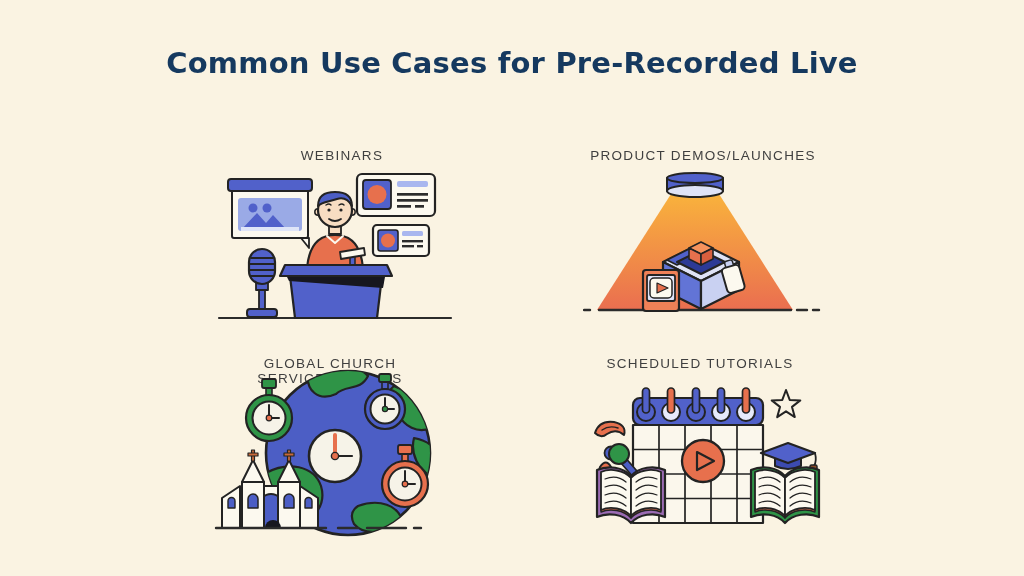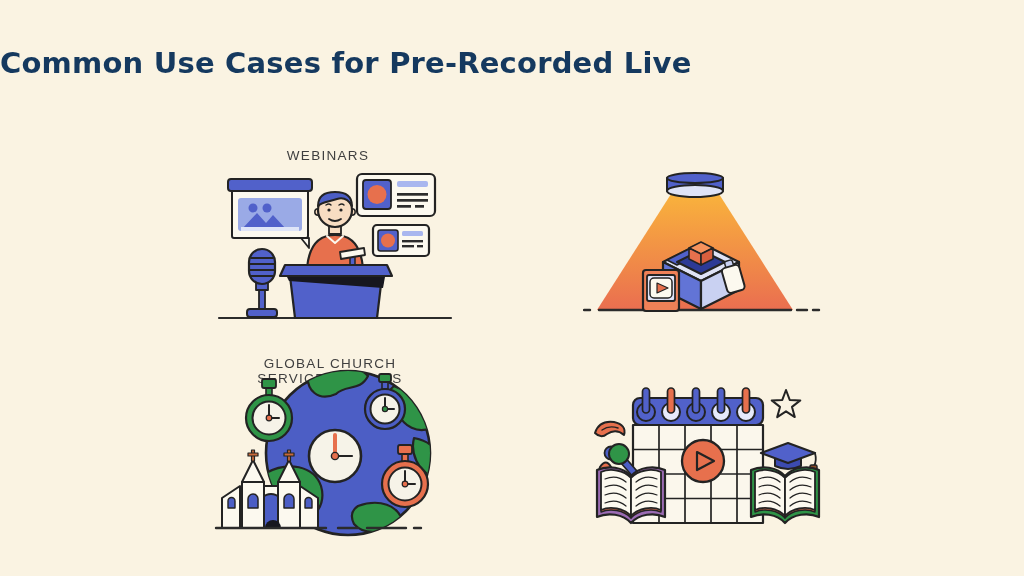--- a/index.html
+++ b/index.html
@@ -4,51 +4,53 @@
 <style>
   * { margin:0; padding:0; box-sizing:border-box; }
   html,body { width:1024px; height:576px; }
   body { font-family:"Liberation Sans", sans-serif; }
   .canvas{
     position:relative; width:1024px; height:576px;
     background:#faf3e2; overflow:hidden;
   }
   .title{
     position:absolute; top:44px; left:0; right:0;
-    text-align:left; color:#15395f;
+    text-align:center; color:#15395f;
     font-family:"DejaVu Sans", sans-serif;
     font-weight:800; font-size:29px; line-height:38px;
     letter-spacing:0.2px;
   }
   .section-label{
     position:absolute; text-align:center;
     color:#3f3f3f; font-size:13.5px; letter-spacing:1.3px;
     font-family:"Liberation Sans", sans-serif;
   }
-  .lbl-webinars   { left:208px; top:148px; width:240px; }
+  .lbl-webinars   { left:222px; top:148px; width:240px; }
   .lbl-product    { left:583px; top:148px; width:240px; }
   .lbl-church     { left:205px; top:356px; width:250px; }
   .lbl-tutorials  { left:575px; top:356px; width:250px; }
   .illus{ position:absolute; }
   .svg-webinars  { left:213px; top:164px; }
   .svg-product   { left:583px; top:166px; }
   .svg-church    { left:208px; top:356px; }
   .svg-tutorials { left:578px; top:355px; }
 </style>
 </head>
 <body>
 
 <div class="canvas">
 
   <div class="title">
     <div>Common Use Cases for Pre-Recorded Live</div>
   </div>
 
   <div class="section-label lbl-webinars">WEBINARS</div>
+  <div class="section-label lbl-product">PRODUCT DEMOS/LAUNCHES</div>
   <div class="section-label lbl-church">GLOBAL CHURCH SERVICES/EVENTS</div>
+  <div class="section-label lbl-tutorials">SCHEDULED TUTORIALS</div>
 
   <svg class="illus svg-webinars" width="244" height="160" viewBox="0 0 244 160">
     <g stroke-linejoin="round" stroke-linecap="round">
 
       <line x1="6" y1="154" x2="238" y2="154" stroke="#2b2b2b" stroke-width="2.2"></line>
 
       <g>
         <rect x="19" y="26" width="76" height="48" rx="2" fill="#fcf9ef" stroke="#232323" stroke-width="2"></rect>
         <path d="M88 74 L96 84 L96 74 Z" fill="#fcf9ef" stroke="#232323" stroke-width="1.8"></path>
         <rect x="25" y="34" width="64" height="33" rx="3" fill="#9aaae6"></rect>

